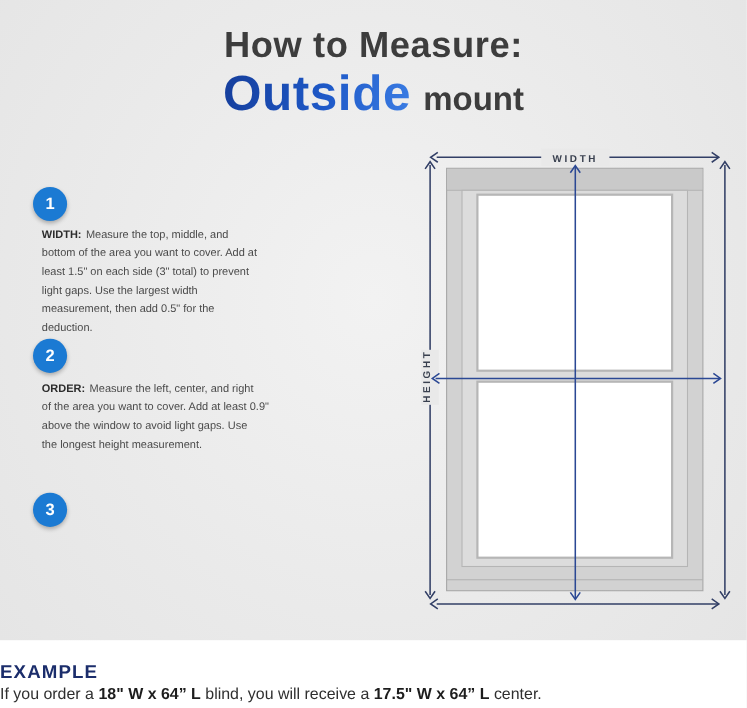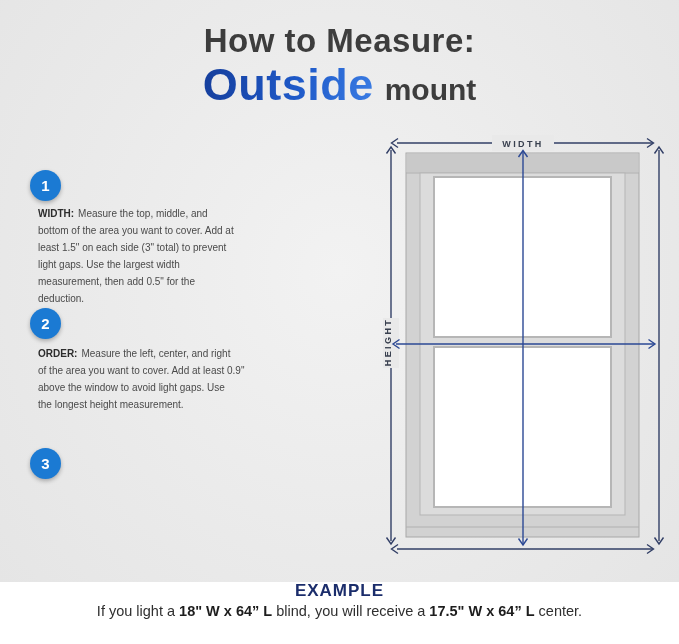--- a/index.html
+++ b/index.html
@@ -43,21 +43,21 @@
   .diagram{position:absolute;left:375px;top:130px;width:292px;height:432px}
   .dim-line{stroke:var(--line-color);stroke-width:1.4;fill:none}
   .center-line{stroke:var(--center-line);stroke-width:1.4;fill:none}
   .label-bg{fill:#e9e9e9}
   .dim-text{fill:var(--dim-label);font-family:"Liberation Sans",sans-serif;font-size:9px;font-weight:600}
   .casing{fill:var(--window-casing);stroke:#a8a8a8;stroke-width:1}
   .head-band{fill:var(--window-band)}
   .band-line{stroke:#b0b0b0;stroke-width:1}
   .jamb{fill:var(--window-jamb);stroke:#b5b5b5;stroke-width:1}
   .pane{fill:var(--pane-white);stroke:#b6b6b6;stroke-width:2}
-  .bottom-band{position:absolute;left:0;right:0;top:582px;height:62px;background:var(--bottom-band);text-align:center;}
+  .bottom-band{position:absolute;left:0;right:0;top:582px;height:62px;background:var(--bottom-band);text-align:left;padding-top:20px}
   .example-title{font-size:17px;line-height:18px;font-weight:700;color:var(--navy);letter-spacing:1px}
   .example-line{font-size:14.5px;line-height:16px;color:#2f2f2f;margin-top:3px}
   .seg-bold{font-weight:700;color:#1d1d1d}
 </style>
 </head>
 <body>
 
 <div class="poster">
 
   <header class="header">
@@ -128,17 +128,17 @@
     <path class="center-line" d="M143.5,408.5 L148,415 L152.5,408.5"></path>
 
     <line class="center-line" x1="21" y1="214" x2="279" y2="214"></line>
     <path class="center-line" d="M24.5,209.5 L18,214 L24.5,218.5"></path>
     <path class="center-line" d="M273.5,209.5 L280,214 L273.5,218.5"></path>
   </svg>
 
   <div class="bottom-band">
     <div class="example-title">EXAMPLE</div>
     <div class="example-line">
-      <span>If you light a </span><span class="seg-bold">18" W x 64” L</span><span> blind, you will receive a </span><span class="seg-bold">17.5" W x 64” L</span><span> center.</span>
+      <span>If you order a </span><span class="seg-bold">18" W x 64” L</span><span> blind, you will receive a </span><span class="seg-bold">17.5" W x 64” L</span><span> center.</span>
     </div>
   </div>
 
 </div>
 
 </body></html>

